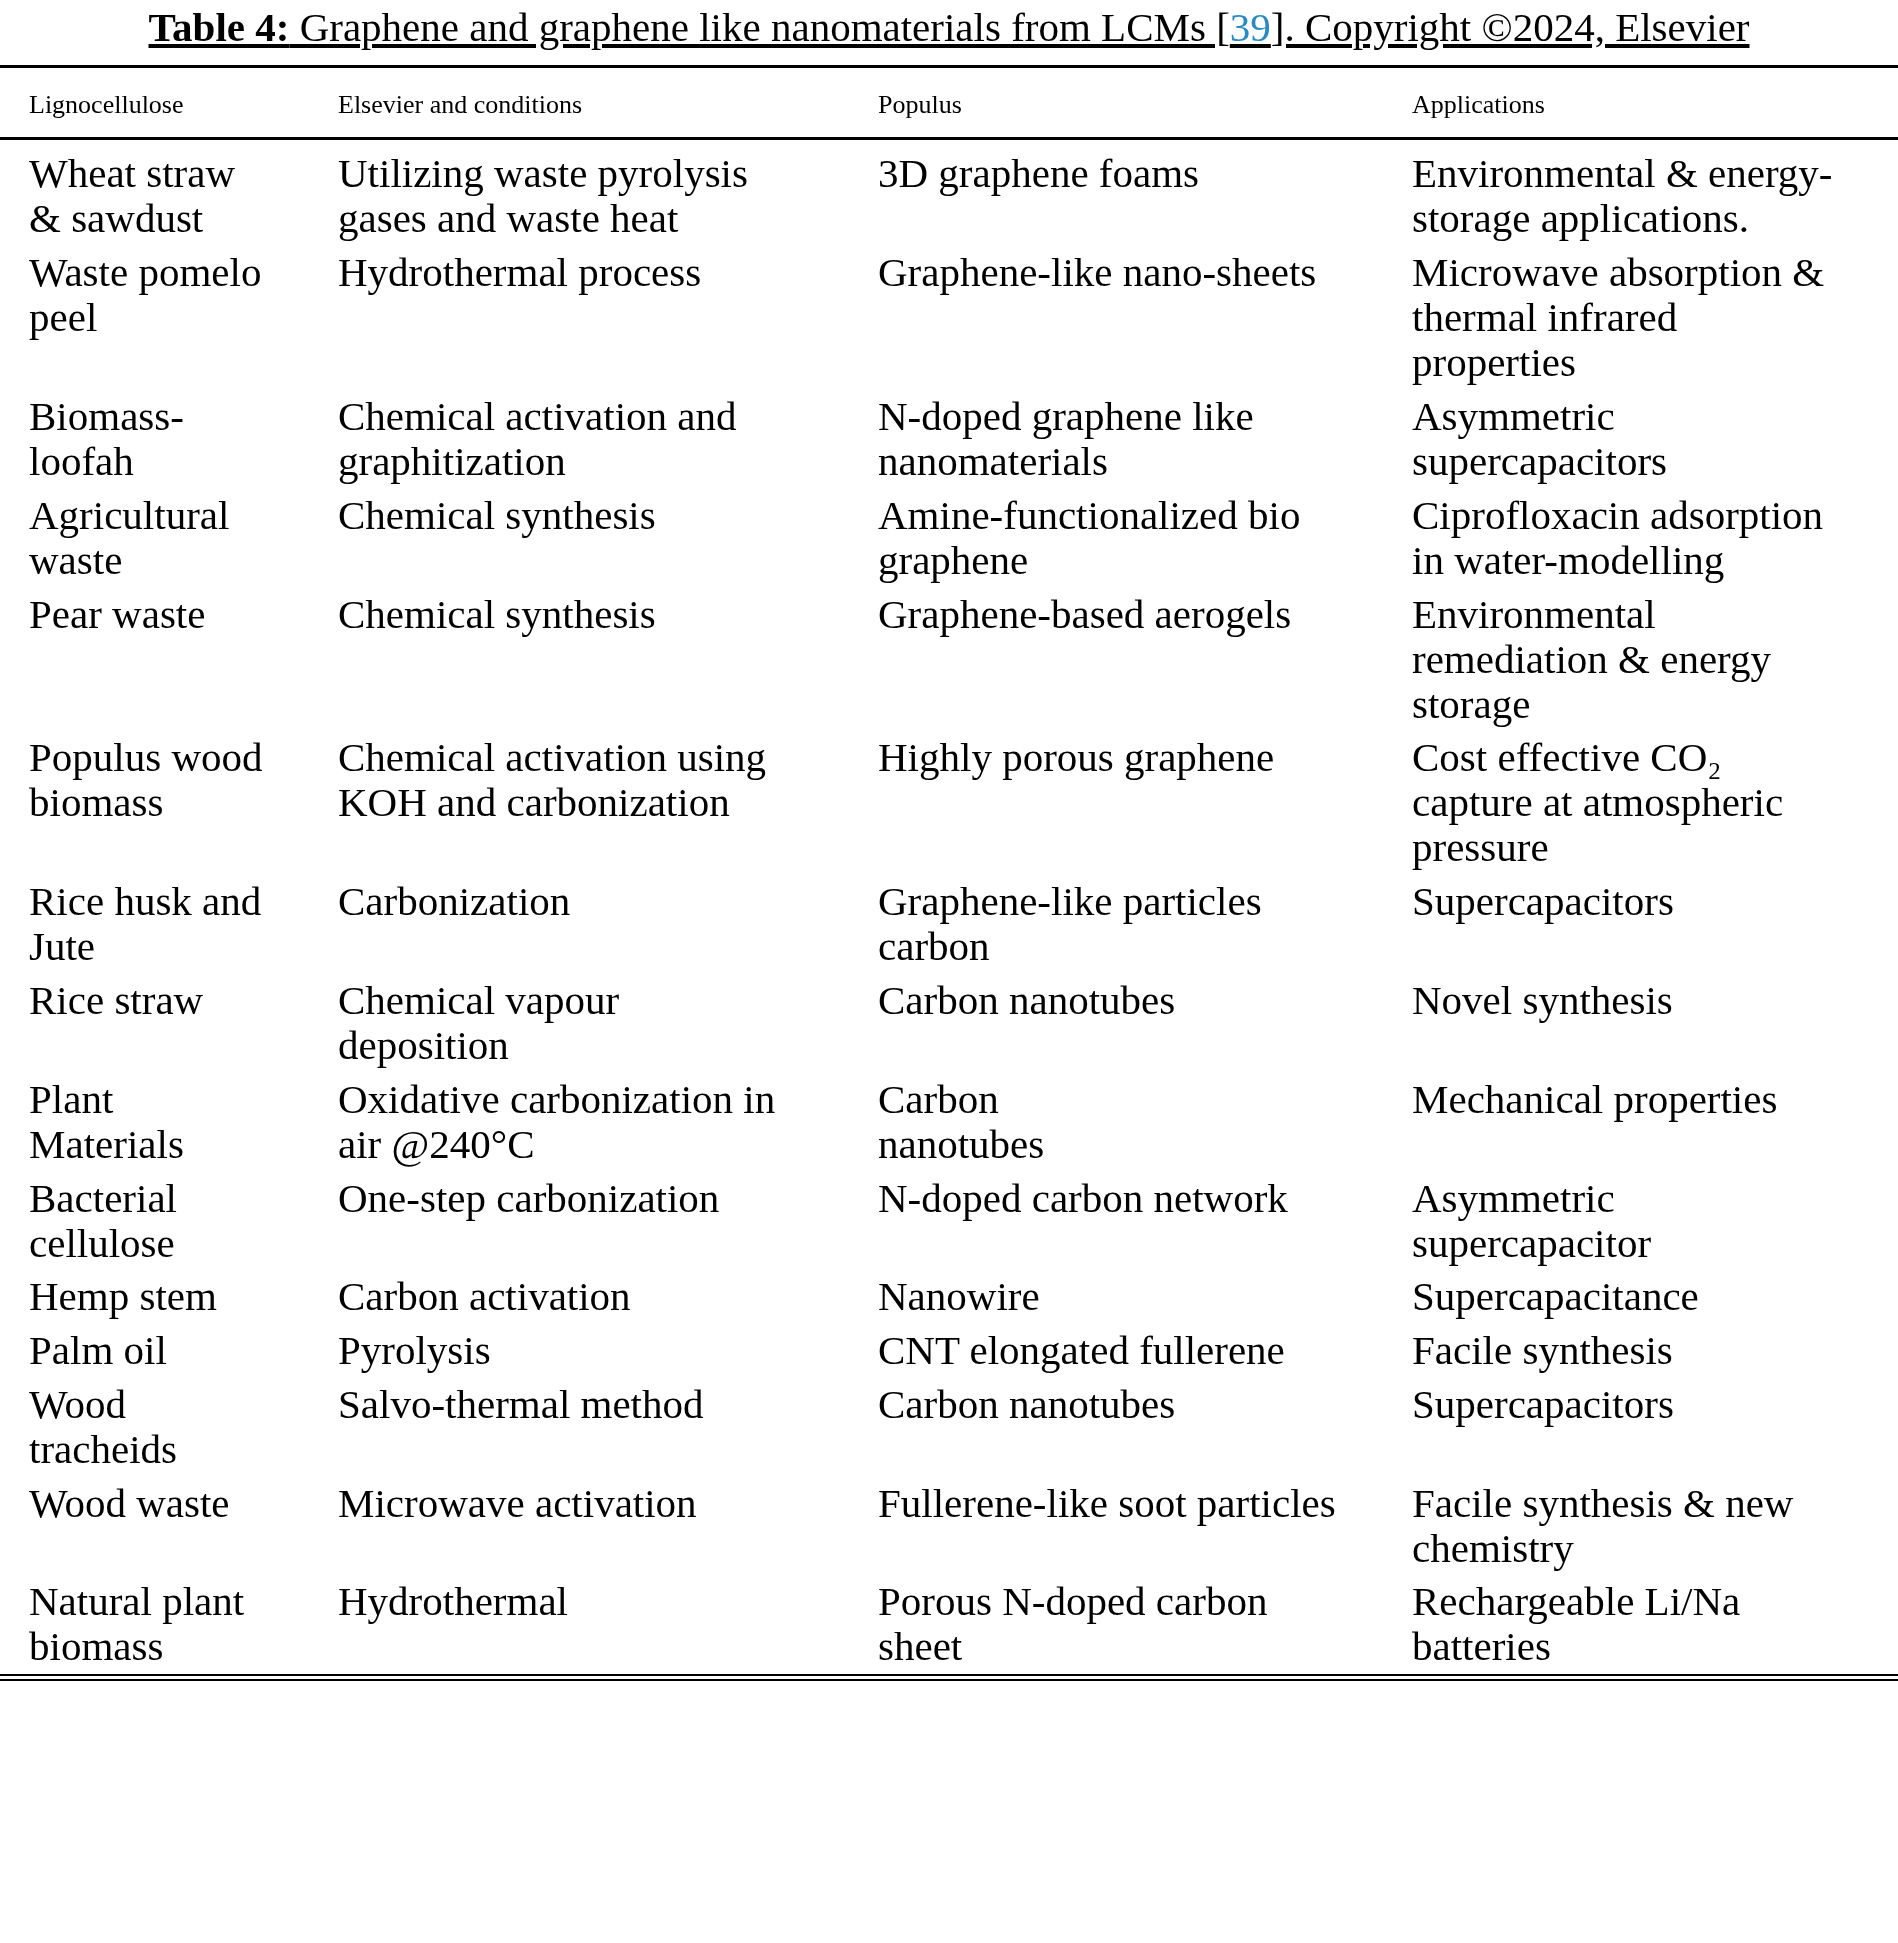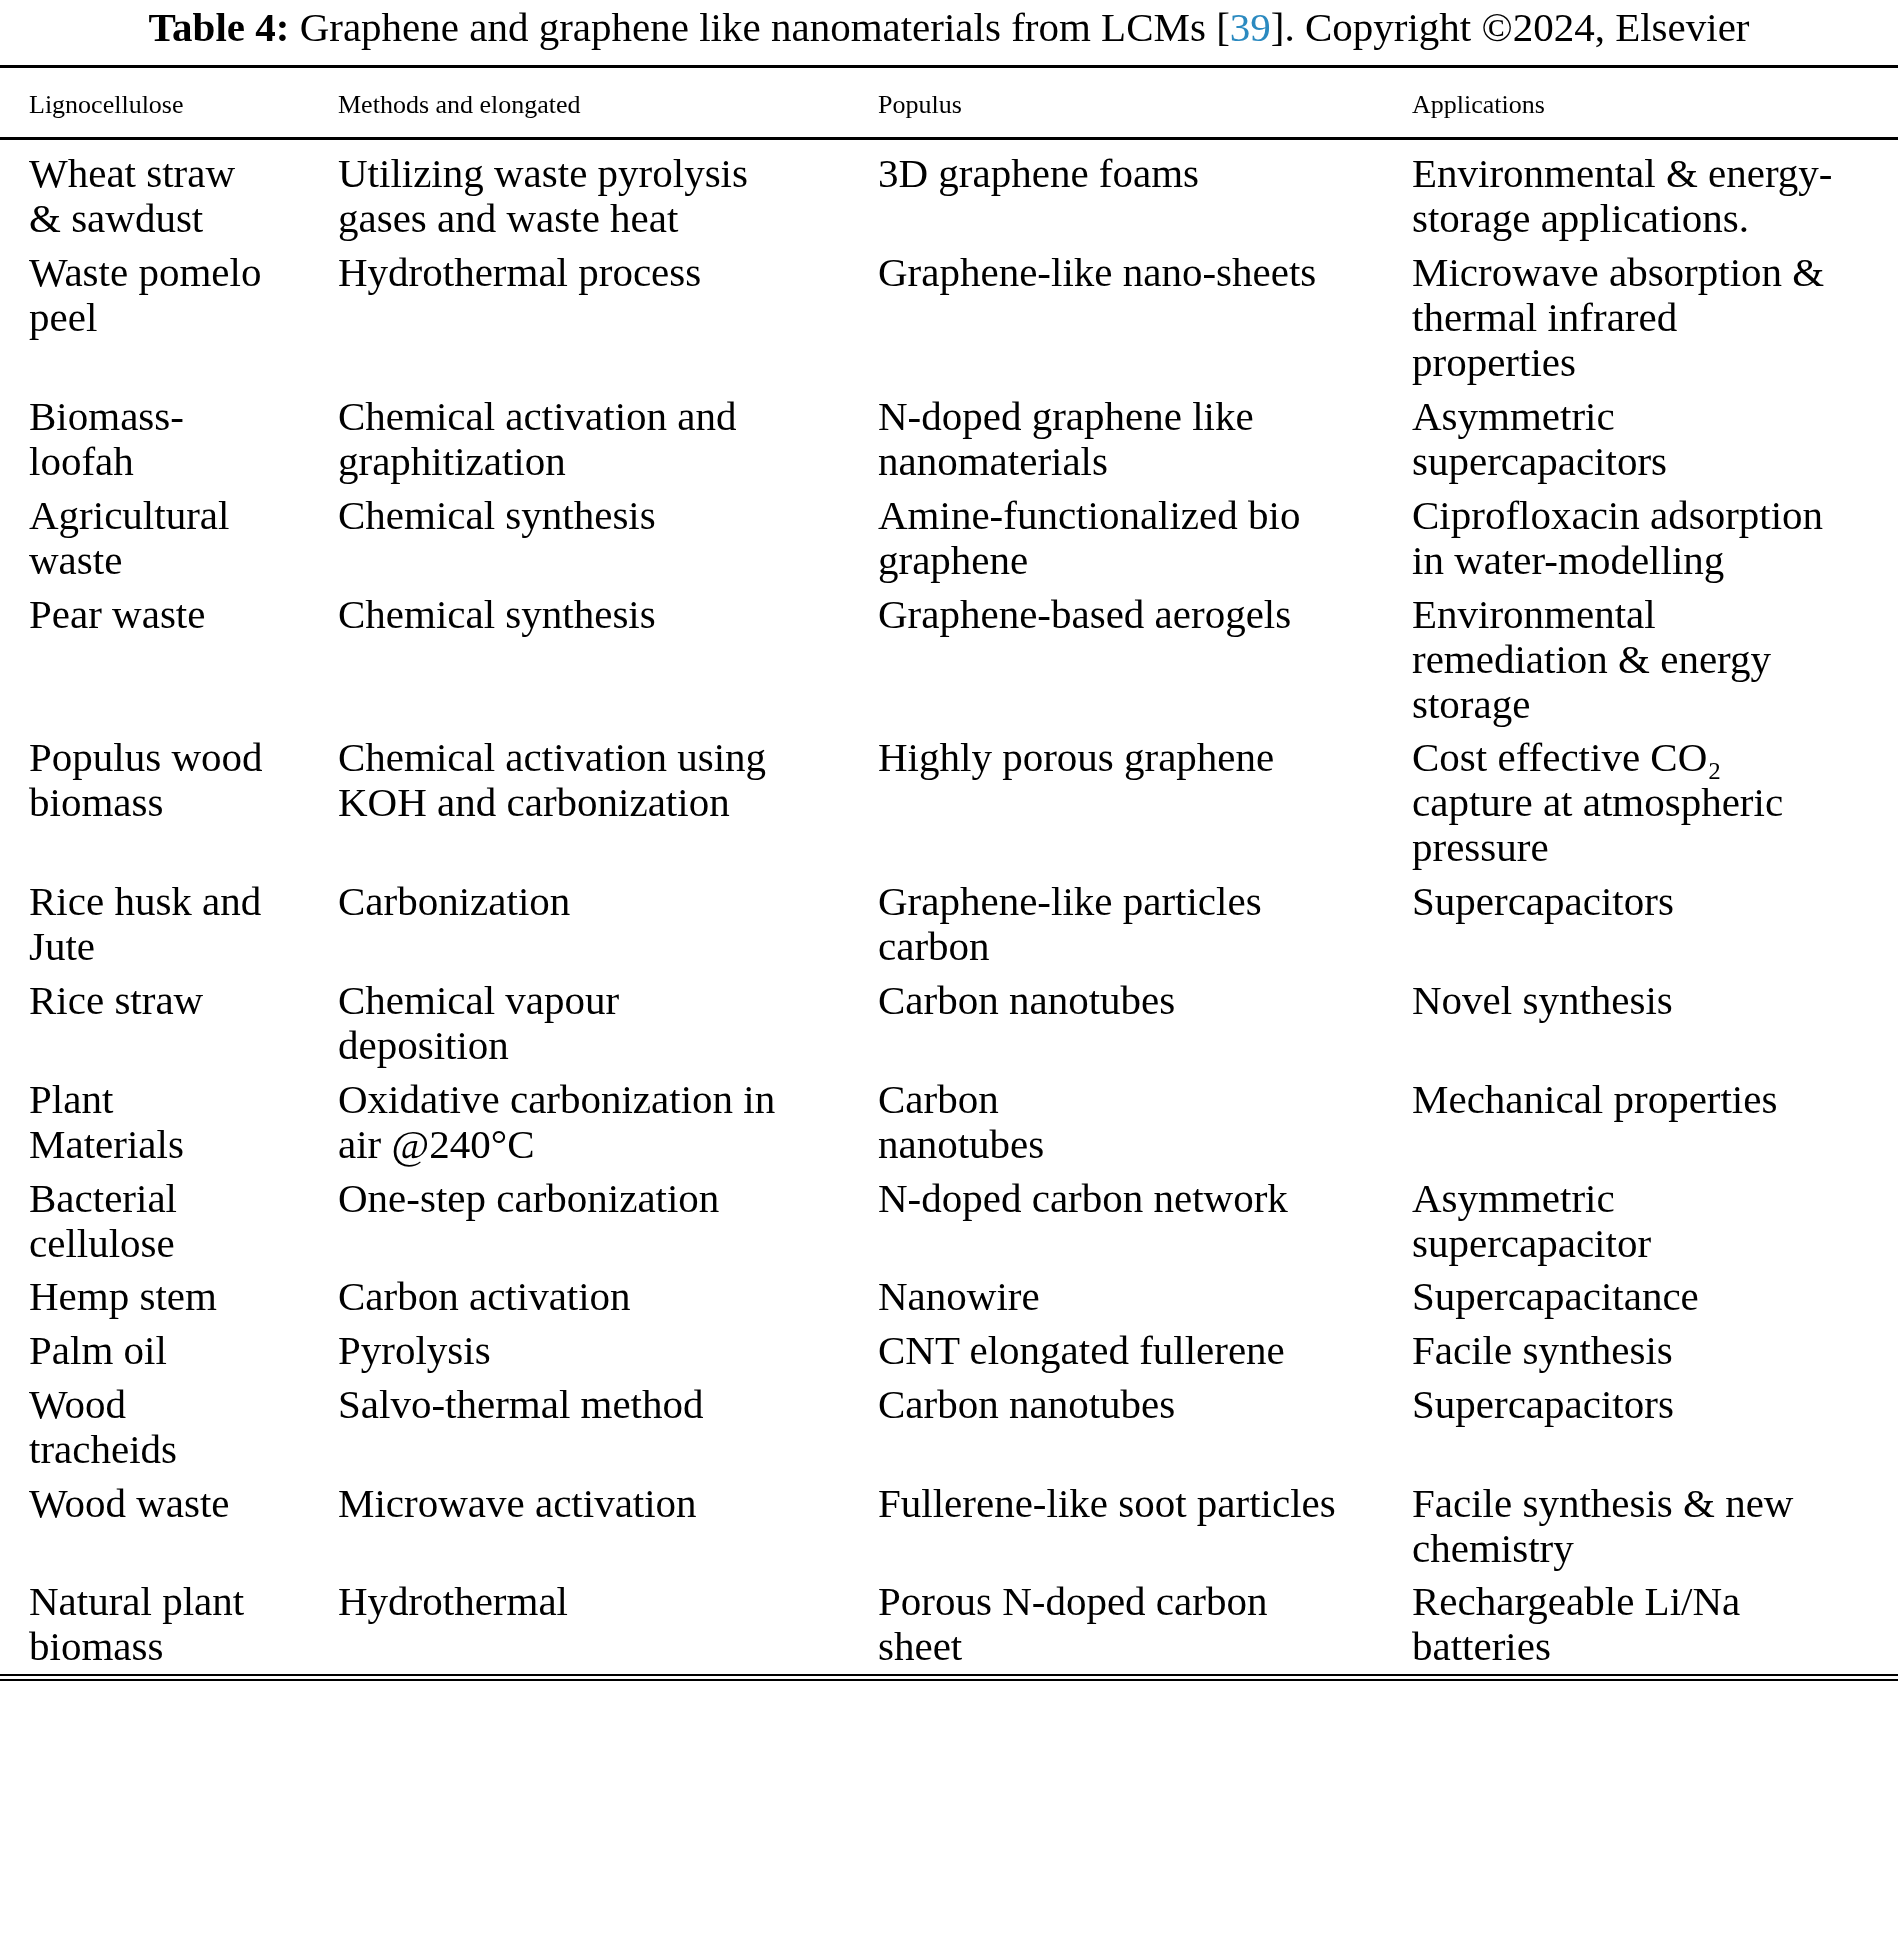--- a/index.html
+++ b/index.html
@@ -13,20 +13,21 @@
     height: 1944px;
     overflow: hidden;
     font-family: "Liberation Serif", "DejaVu Serif", serif;
   }
   .caption {
     margin-top: 1.9px;
     text-align: center;
     font-size: 41px;
     line-height: 50px;
     white-space: nowrap;
+    text-decoration: underline;
   }
   .cap-label {
     font-weight: bold;
   }
   .ref {
     color: #2b8ac0;
     text-decoration: none;
     cursor: pointer;
   }
   table.data-table {
@@ -81,21 +82,21 @@
   <table class="data-table">
     <colgroup>
       <col class="c1">
         <col class="c2">
         <col class="c3">
         <col class="c4">
     </colgroup>
     <thead>
       <tr>
         <th>Lignocellulose</th>
-        <th>Methods and elongated</th>
+        <th>Elsevier and conditions</th>
         <th>Populus</th>
         <th>Applications</th>
       </tr>
     </thead>
     <tbody>
         <tr>
           <td>Wheat straw
 &amp; sawdust</td>
           <td>Utilizing waste pyrolysis
 gases and waste heat</td>

